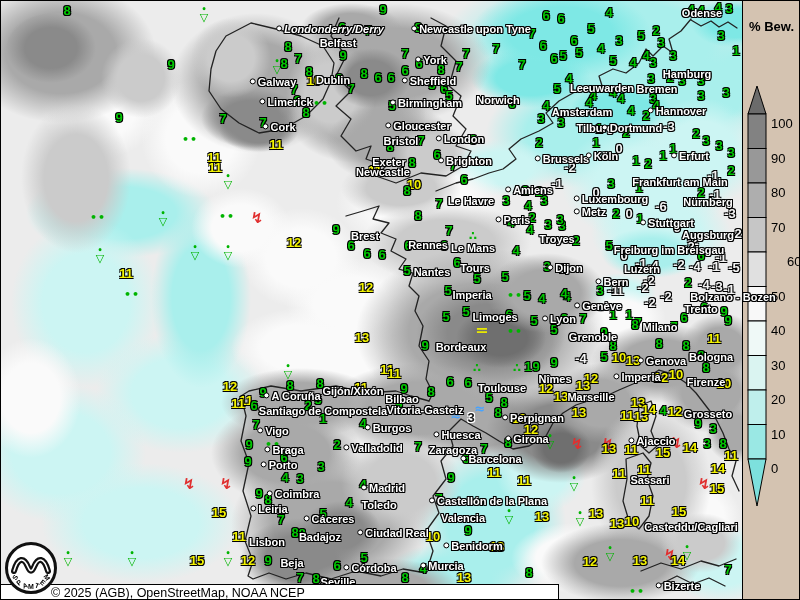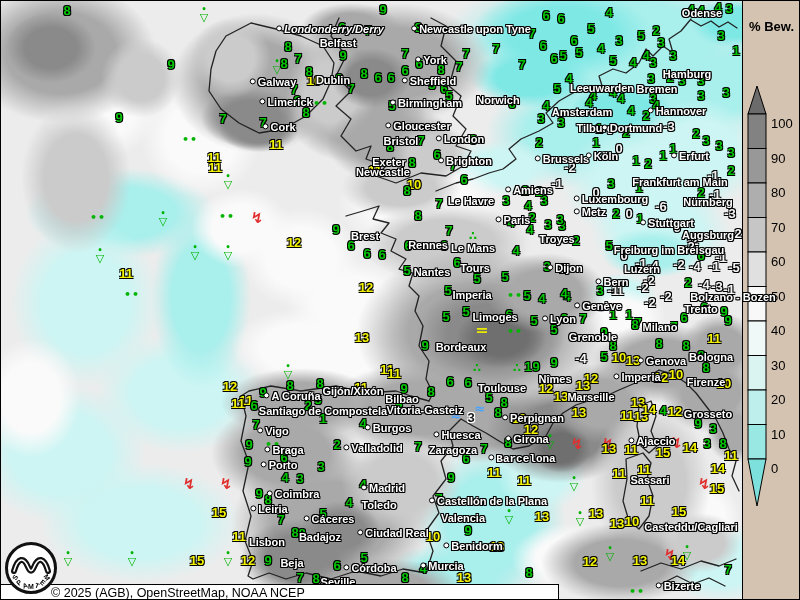--- a/index.html
+++ b/index.html
@@ -161,21 +161,21 @@
         <rect x="5" y="354.5" width="18" height="34.5" fill="#daf4f1" stroke="#000" stroke-width="1"></rect>
         <rect x="5" y="389" width="18" height="34.5" fill="#bfefec" stroke="#000" stroke-width="1"></rect>
         <rect x="5" y="423.5" width="18" height="34.5" fill="#9ae8e4" stroke="#000" stroke-width="1"></rect>
         <polygon points="5,458 23,458 14,505" fill="#7de0dd" stroke="#000" stroke-width="1"></polygon>
       </svg>
     <div id="legend-ticks">
         <span class="tick" style="top: 115px;">100</span>
         <span class="tick" style="top: 149.5px;">90</span>
         <span class="tick" style="top: 184px;">80</span>
         <span class="tick" style="top: 218.5px;">70</span>
-        <span class="tick" style="top: 253px;">60</span>
+        <span class="tick" style="top: 253px; margin-left: 16px;">60</span>
         <span class="tick" style="top: 287.5px;">50</span>
         <span class="tick" style="top: 322px;">40</span>
         <span class="tick" style="top: 356.5px;">30</span>
         <span class="tick" style="top: 391px;">20</span>
         <span class="tick" style="top: 425.5px;">10</span>
         <span class="tick" style="top: 460px;">0</span>
       </div>
   </div>
 
   <div id="overlay">
@@ -607,21 +607,21 @@
       <div class="city" style="left: 707px; top: 414px;">Grosseto</div>
       <div class="city" style="left: 532px; top: 418px;"><span class="dot"></span>Perpignan</div>
       <div class="city" style="left: 272px; top: 431px;"><span class="dot"></span>Vigo</div>
       <div class="city" style="left: 387px; top: 428px;"><span class="dot"></span>Burgos</div>
       <div class="city" style="left: 456px; top: 435px;"><span class="dot"></span>Huesca</div>
       <div class="city" style="left: 526px; top: 439px;"><span class="dot"></span>Girona</div>
       <div class="city" style="left: 651px; top: 441px;"><span class="dot"></span>Ajaccio</div>
       <div class="city" style="left: 283px; top: 450px;"><span class="dot"></span>Braga</div>
       <div class="city" style="left: 372px; top: 448px;"><span class="dot"></span>Valladolid</div>
       <div class="city" style="left: 452px; top: 450px;">Zaragoza</div>
-      <div class="city" style="left: 521px; top: 459px; font-family: Liberation Mono, monospace;"><span class="dot"></span>Barcelona</div>
+      <div class="city" style="left: 490px; top: 459px;"><span class="dot"></span>Barcelona</div>
       <div class="city" style="left: 278px; top: 465px;"><span class="dot"></span>Porto</div>
       <div class="city" style="left: 649px; top: 480px;">Sassari</div>
       <div class="city" style="left: 382px; top: 488px;"><span class="dot"></span>Madrid</div>
       <div class="city" style="left: 292px; top: 494px;"><span class="dot"></span>Coimbra</div>
       <div class="city" style="left: 487px; top: 501px;"><span class="dot"></span>Castellón de la Plana</div>
       <div class="city" style="left: 378px; top: 505px;">Toledo</div>
       <div class="city" style="left: 268px; top: 509px;"><span class="dot"></span>Leiria</div>
       <div class="city" style="left: 462px; top: 518px;">Valencia</div>
       <div class="city" style="left: 328px; top: 519px;"><span class="dot"></span>Cáceres</div>
       <div class="city" style="left: 392px; top: 533px;"><span class="dot"></span>Ciudad Real</div>

